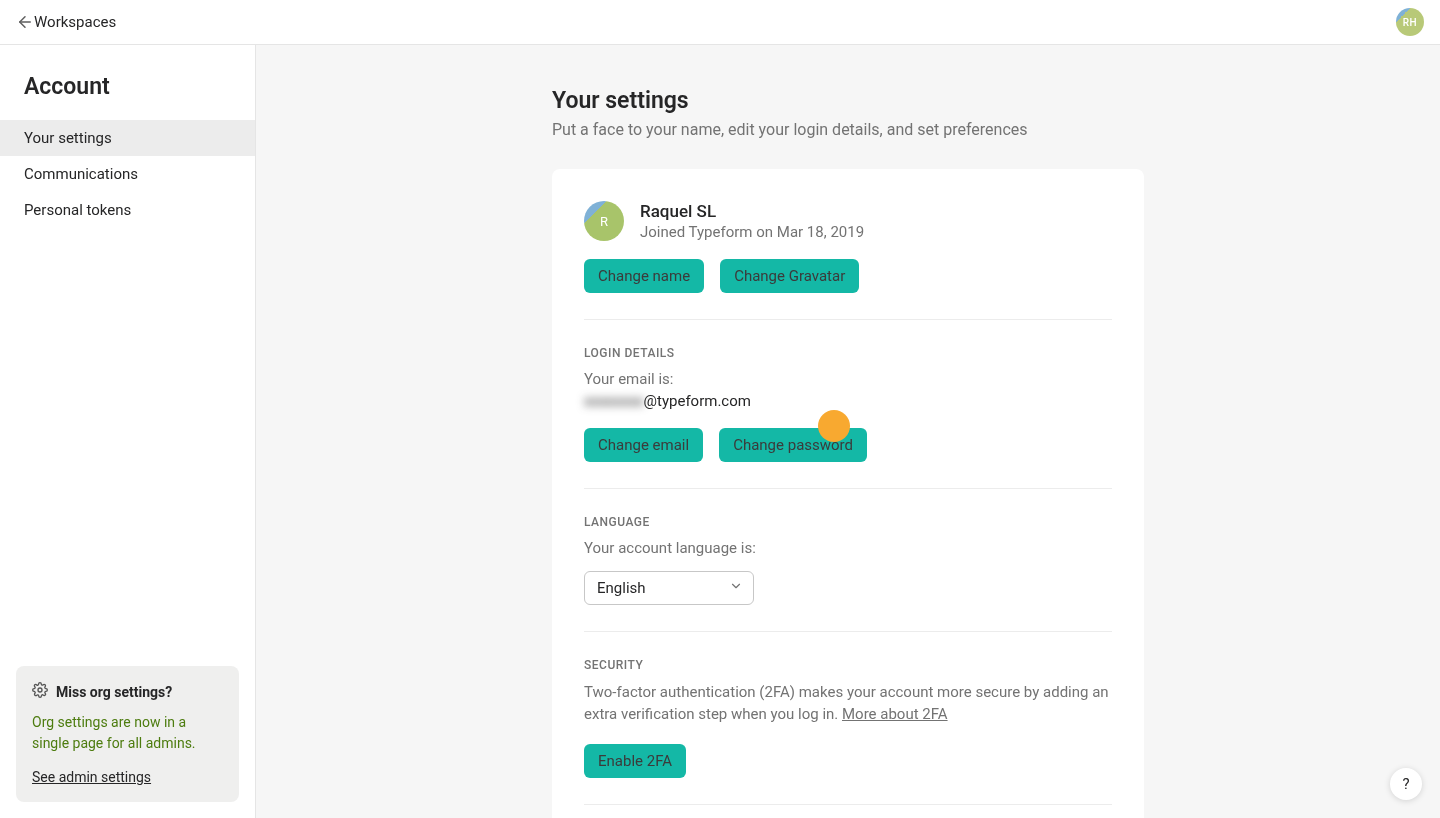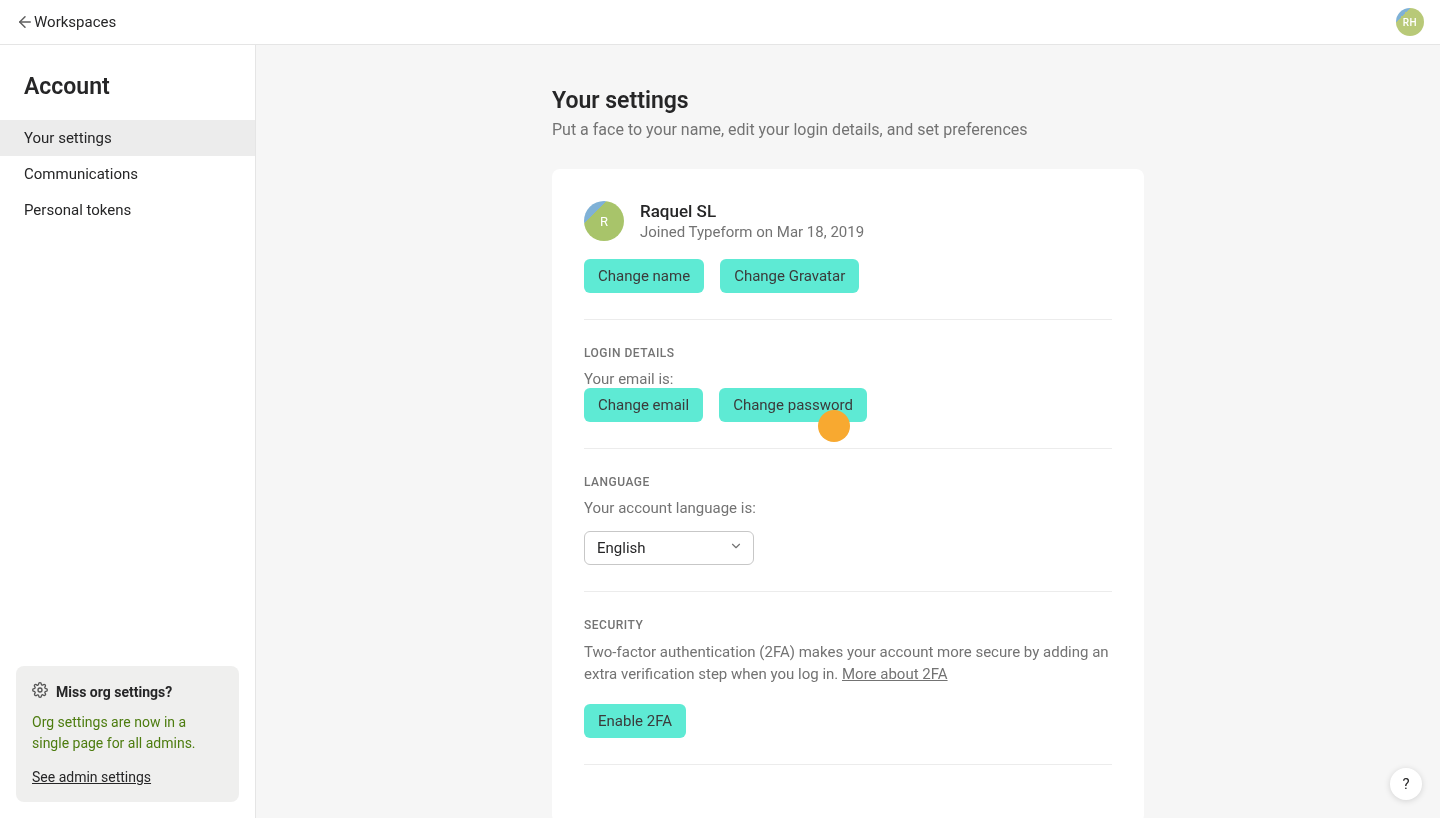--- a/index.html
+++ b/index.html
@@ -171,21 +171,21 @@
     .profile-info .joined {
       font-size: 15px;
       color: #737373;
       margin-top: 2px;
     }
     .btn-row {
       display: flex;
       gap: 16px;
     }
     .btn {
-      background: #5eead4;
+      background: #14b8a6;
       border: none;
       border-radius: 6px;
       padding: 8px 14px;
       font-size: 15px;
       color: #3b3b3b;
       cursor: pointer;
       font-family: inherit;
     }
     .divider {
       border: none;
@@ -325,20 +325,23 @@
         </div>
         <div class="btn-row">
           <button class="btn">Change name</button>
           <button class="btn">Change Gravatar</button>
         </div>
 
         <hr class="divider">
 
         <div class="section-label">LOGIN DETAILS</div>
         <div class="text-muted">Your email is:</div>
+        <div class="email-line">
+          <span class="email-blur">xxxxxxxx</span><span>@typeform.com</span>
+        </div>
         <div class="btn-row">
           <button class="btn">Change email</button>
           <button class="btn">Change password</button>
         </div>
 
         <hr class="divider">
 
         <div class="section-label">LANGUAGE</div>
         <div class="text-muted">Your account language is:</div>
         <div class="select">

